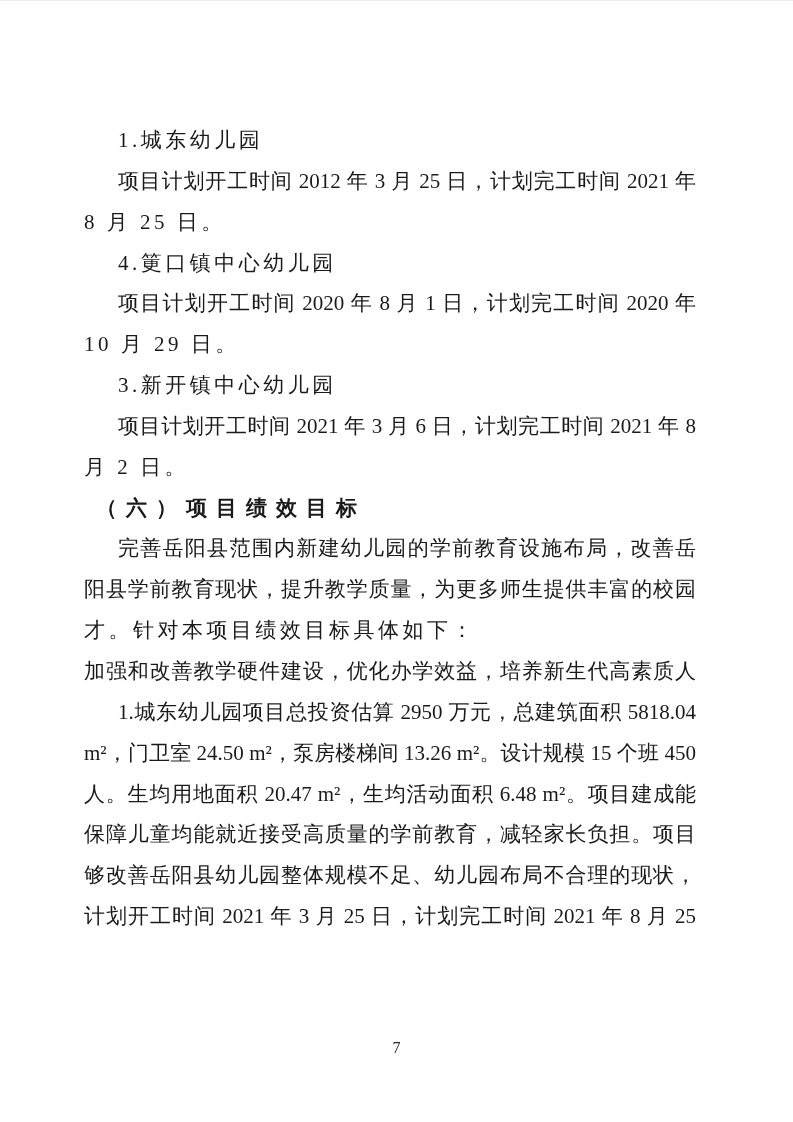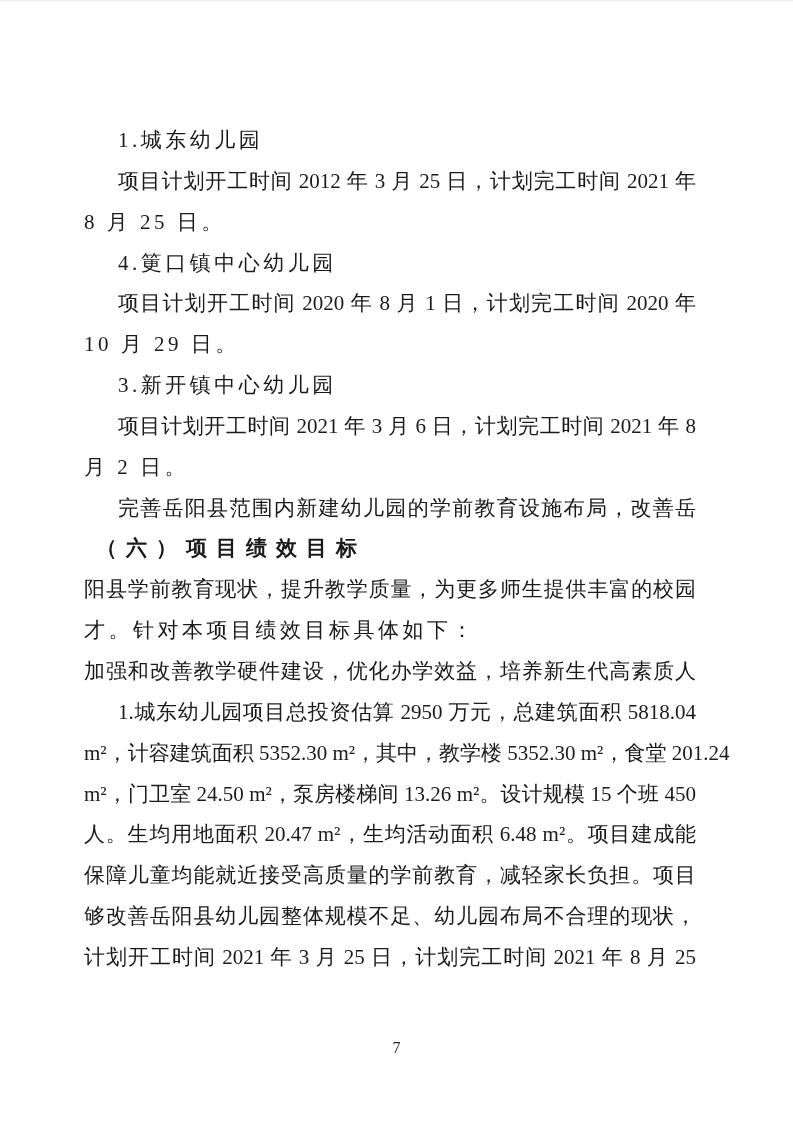--- a/index.html
+++ b/index.html
@@ -70,27 +70,26 @@
   <div class="page-body">
     <div class="line indent noj">1.城东幼儿园</div>
     <div class="line indent just">项目计划开工时间 2012 年 3 月 25 日，计划完工时间 2021 年</div>
     <div class="line noj">8 月 25 日。</div>
     <div class="line indent noj">4.筻口镇中心幼儿园</div>
     <div class="line indent just">项目计划开工时间 2020 年 8 月 1 日，计划完工时间 2020 年</div>
     <div class="line noj">10 月 29 日。</div>
     <div class="line indent noj">3.新开镇中心幼儿园</div>
     <div class="line indent just">项目计划开工时间 2021 年 3 月 6 日，计划完工时间 2021 年 8</div>
     <div class="line noj">月 2 日。</div>
+    <div class="line heading">（六）项目绩效目标</div>
     <div class="line indent just">完善岳阳县范围内新建幼儿园的学前教育设施布局，改善岳</div>
-    <div class="line heading">（六）项目绩效目标</div>
     <div class="line just">阳县学前教育现状，提升教学质量，为更多师生提供丰富的校园</div>
     <div class="line noj">才。针对本项目绩效目标具体如下：</div>
     <div class="line just">加强和改善教学硬件建设，优化办学效益，培养新生代高素质人</div>
     <div class="line indent just">1.城东幼儿园项目总投资估算 2950 万元，总建筑面积 5818.04</div>
-    <div class="line just">m²，计容建筑面积 5352.30 m²，其中，教学楼 5352.30 m²，食堂 201.24</div>
     <div class="line just">m²，门卫室 24.50 m²，泵房楼梯间 13.26 m²。设计规模 15 个班 450</div>
     <div class="line just">人。生均用地面积 20.47 m²，生均活动面积 6.48 m²。项目建成能</div>
     <div class="line just">保障儿童均能就近接受高质量的学前教育，减轻家长负担。项目</div>
     <div class="line just">够改善岳阳县幼儿园整体规模不足、幼儿园布局不合理的现状，</div>
     <div class="line just">计划开工时间 2021 年 3 月 25 日，计划完工时间 2021 年 8 月 25</div>
   </div>
   <div class="page-number">7</div>
 </div>
 
 </body></html>

